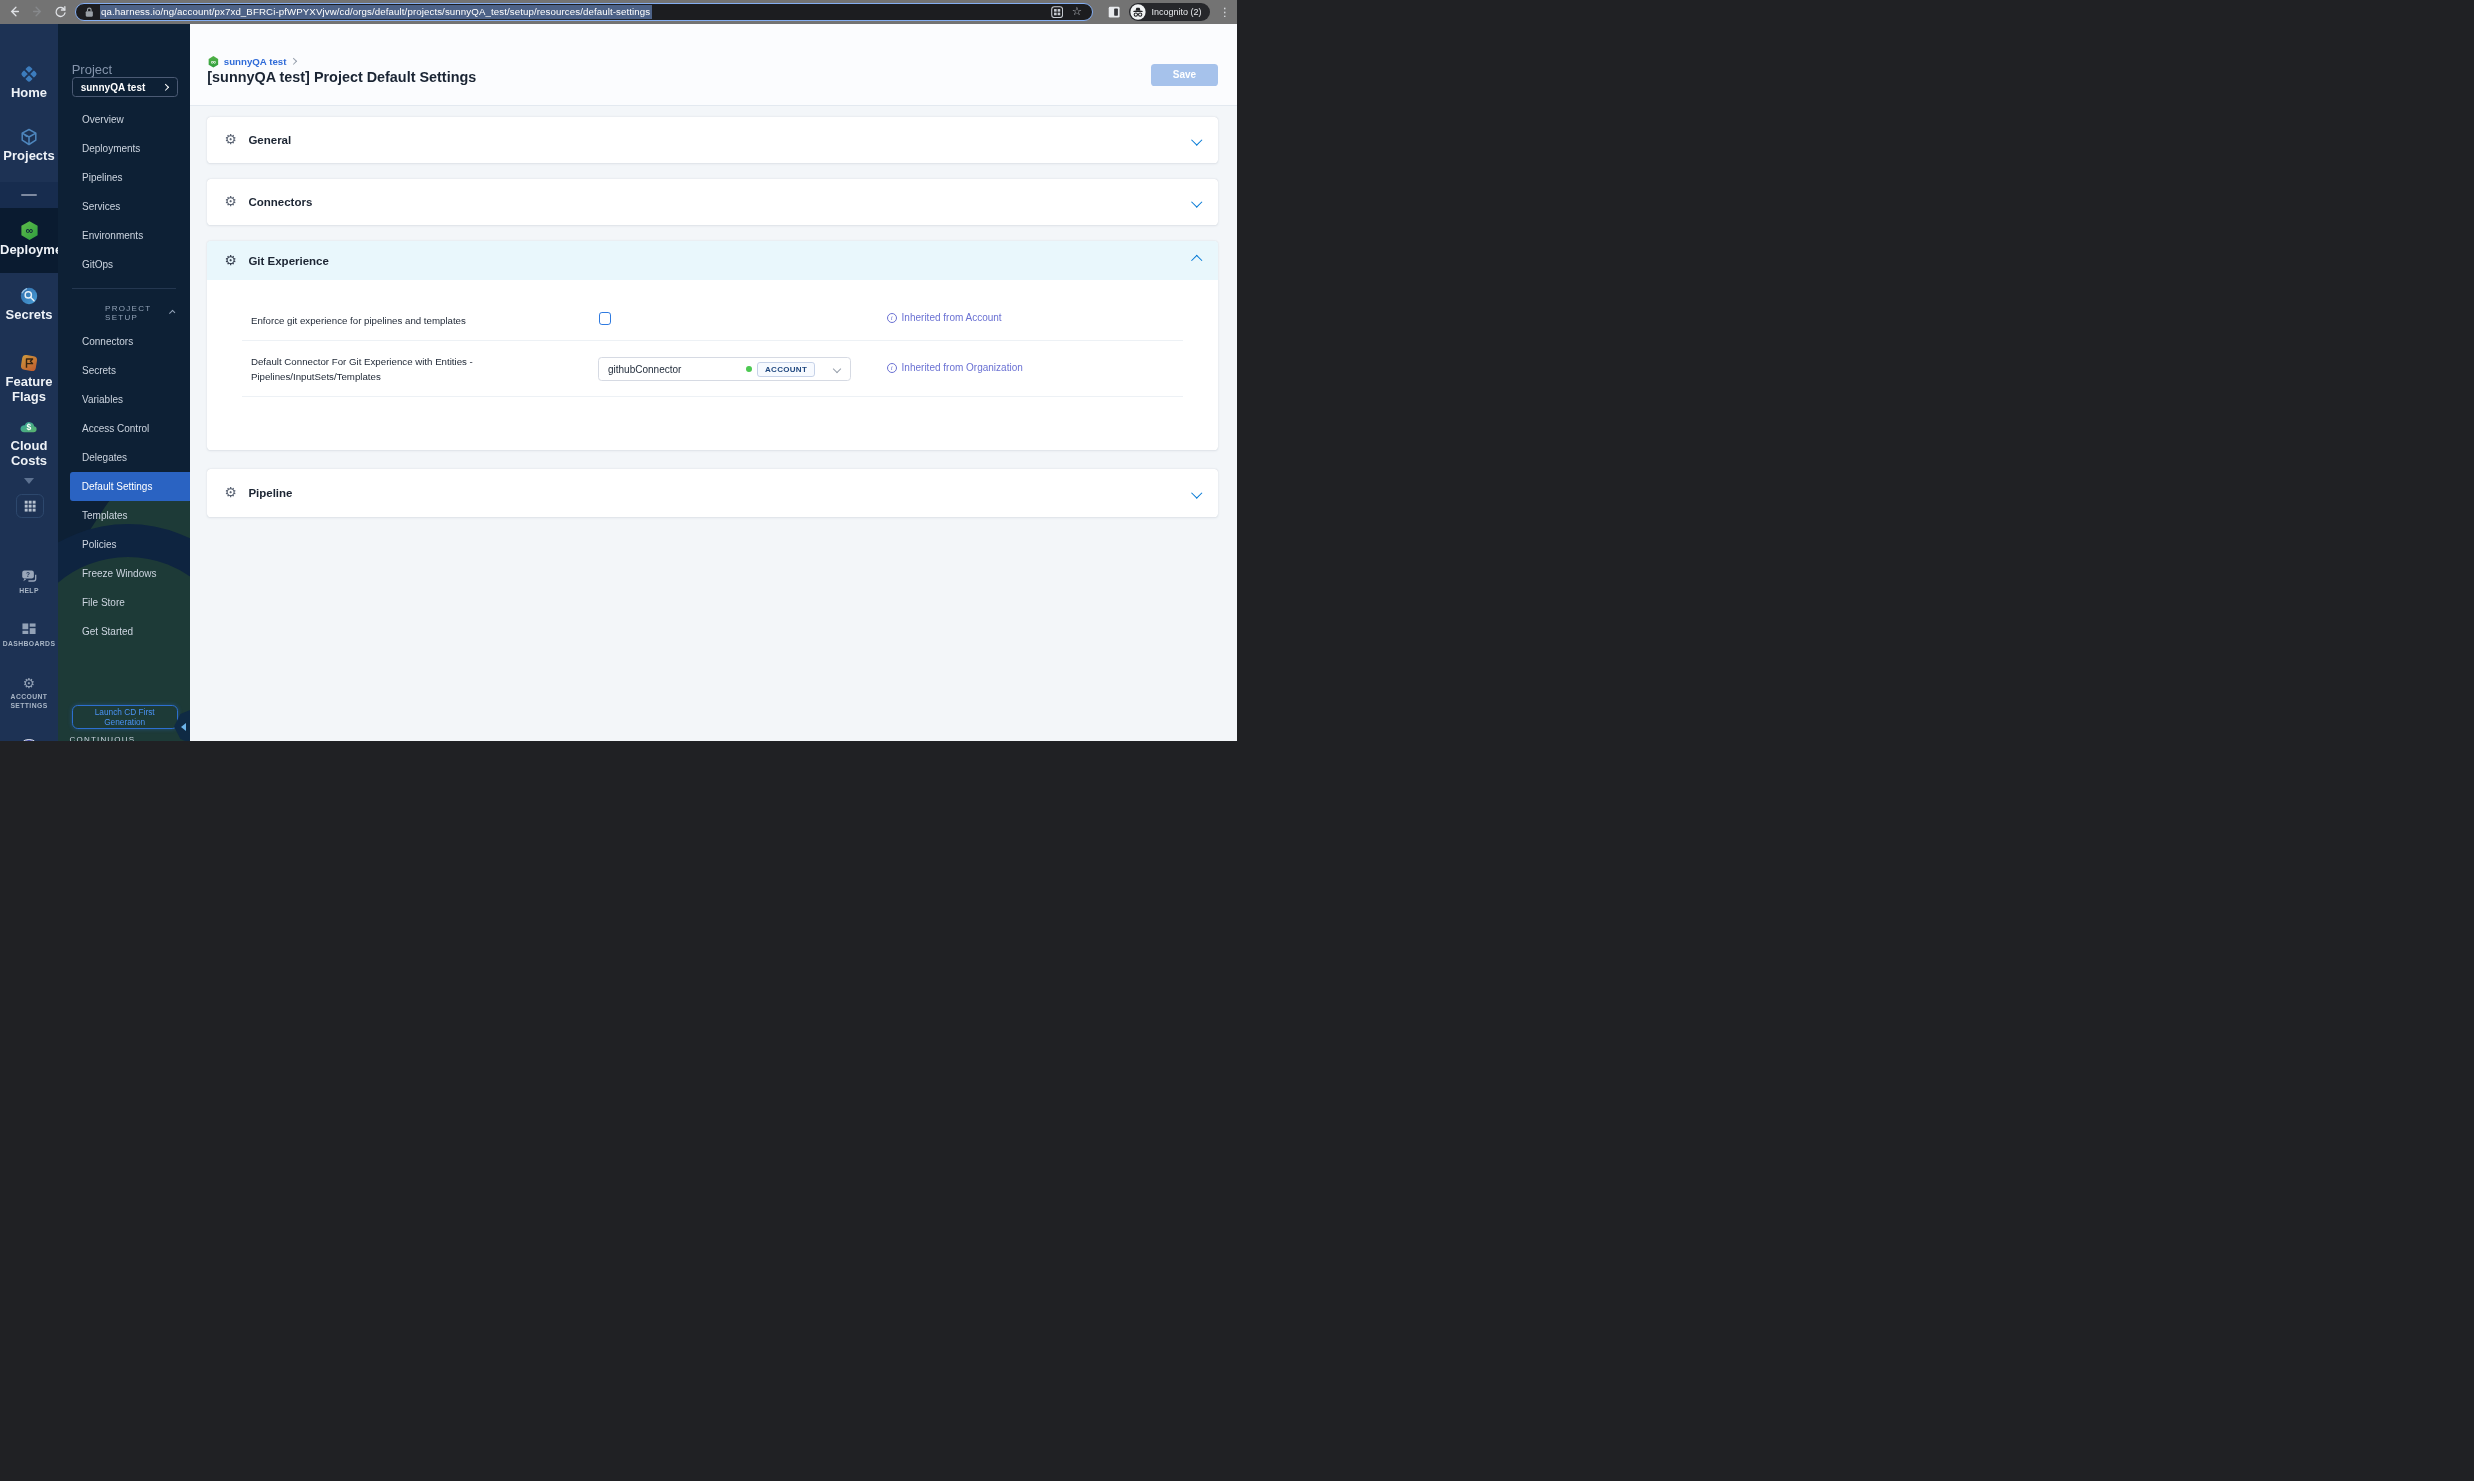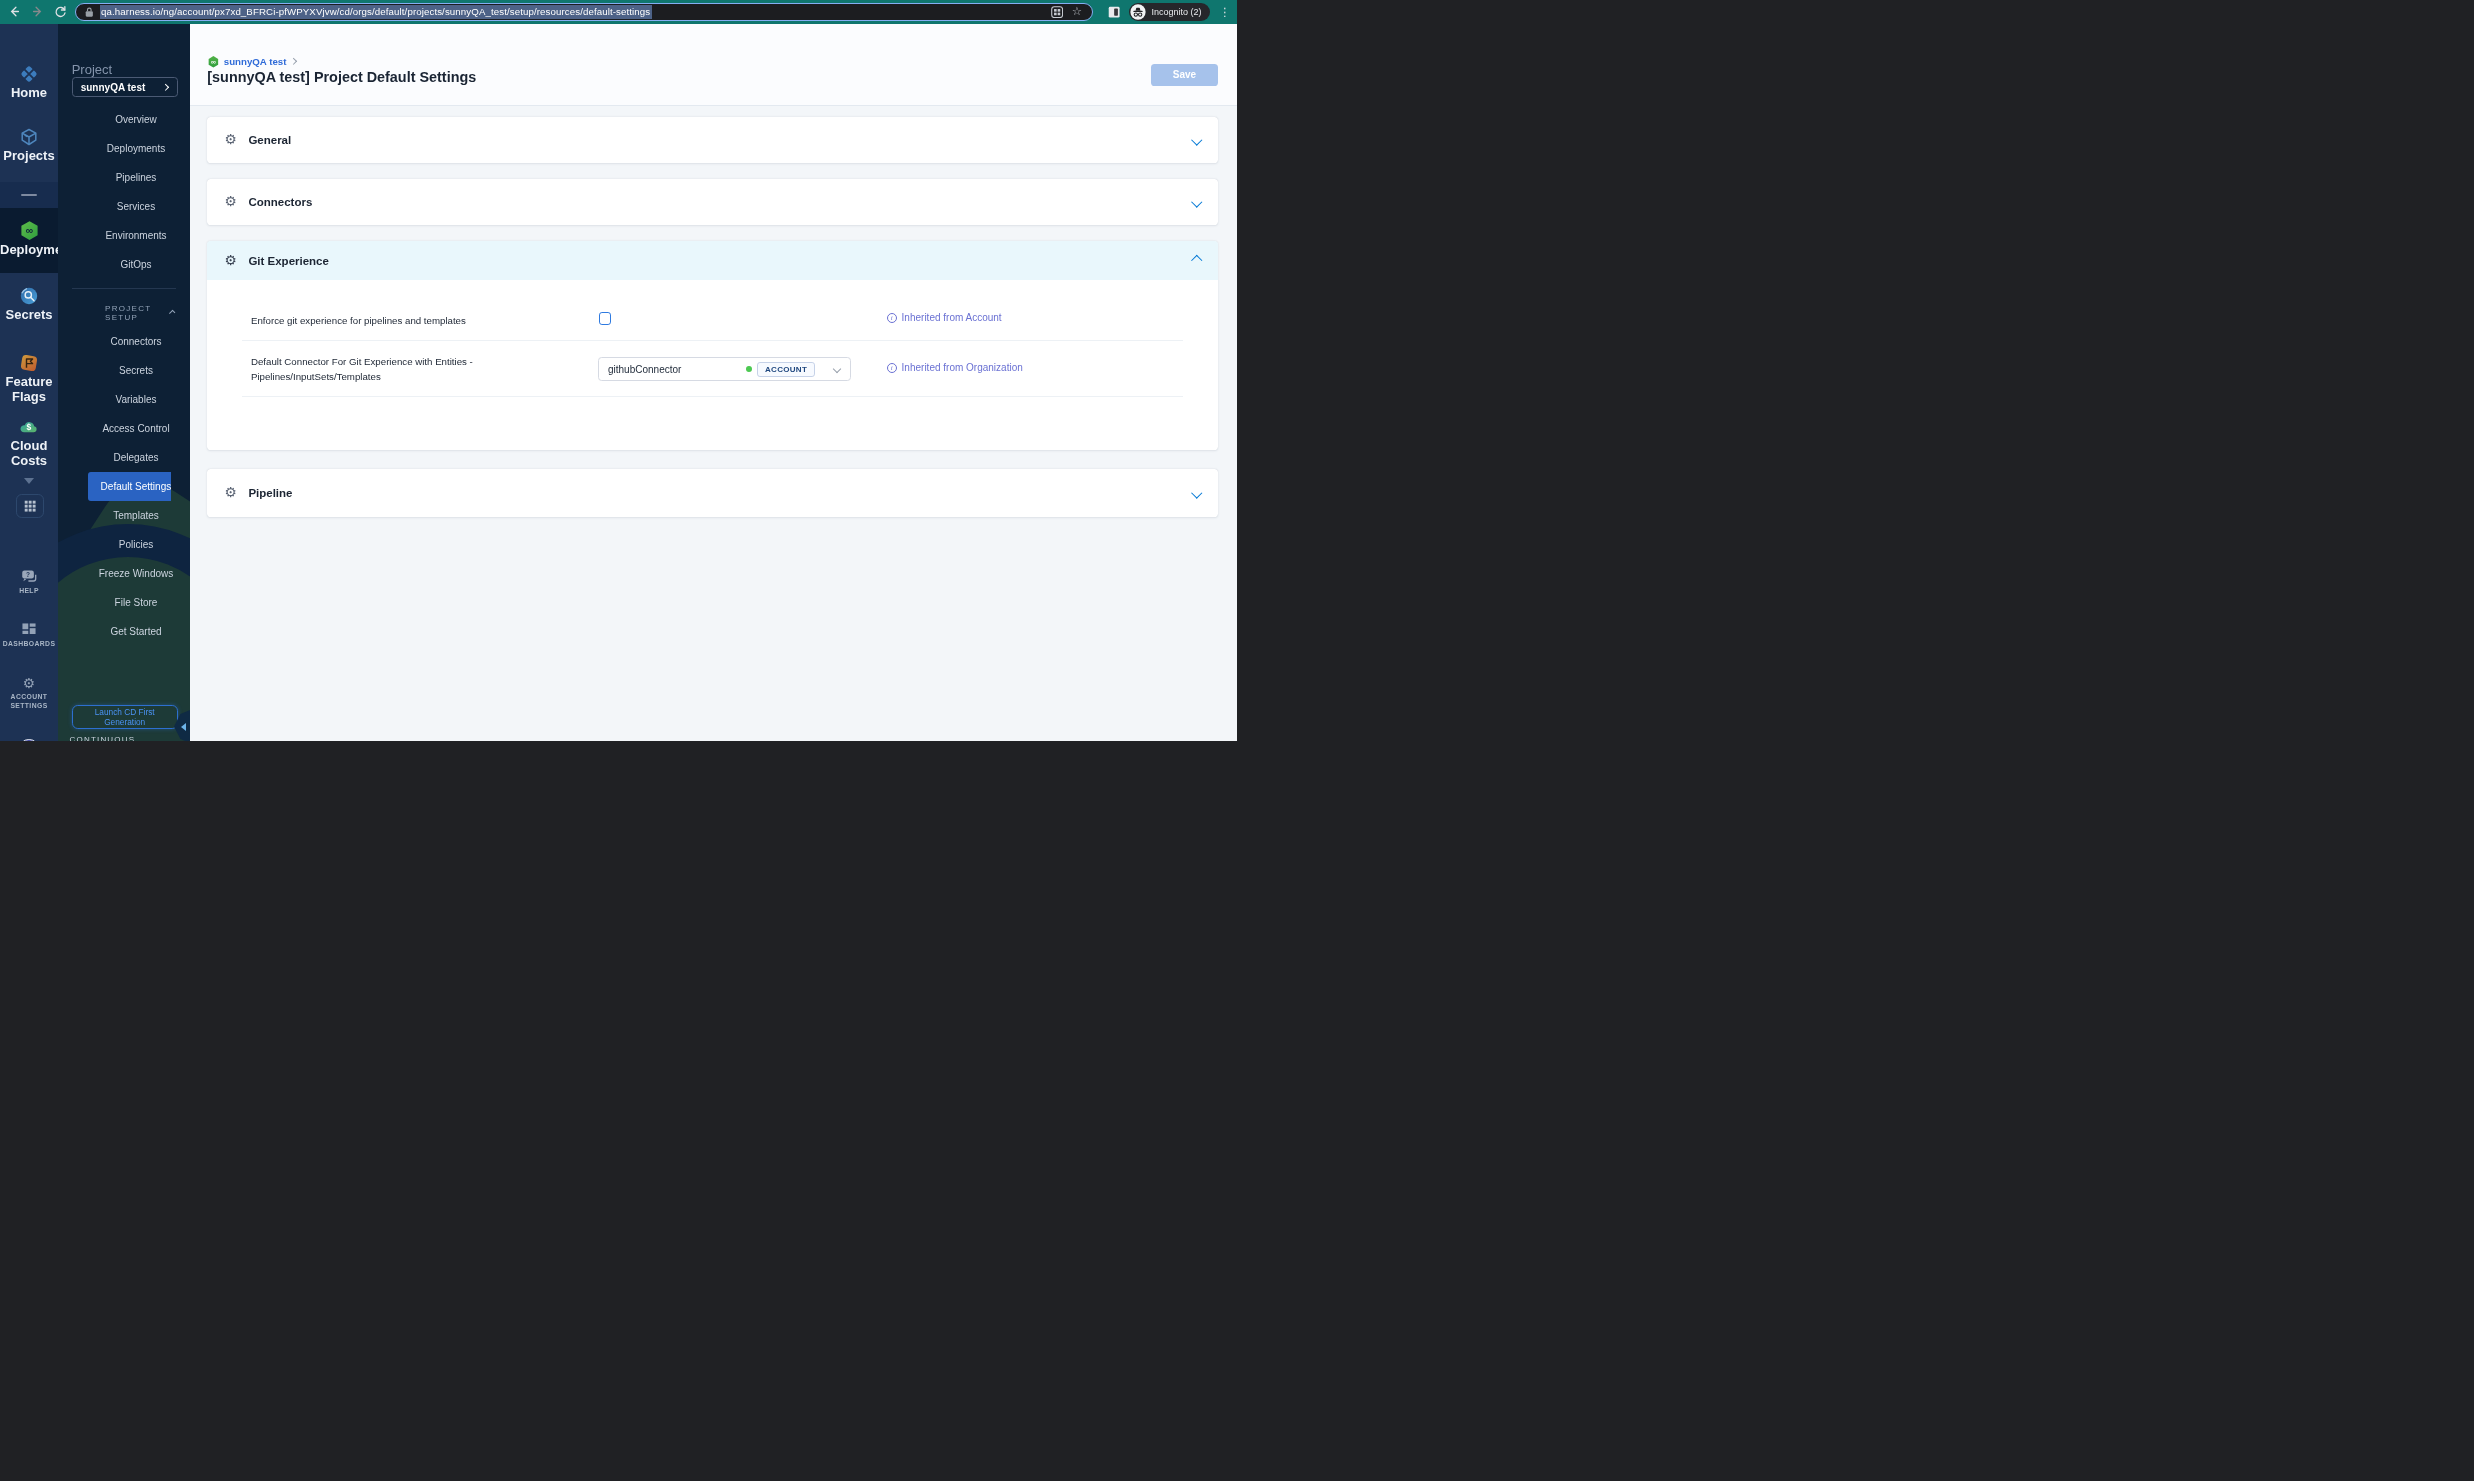--- a/index.html
+++ b/index.html
@@ -1,19 +1,19 @@
 <!DOCTYPE html>
 <html style="font-size:11.5px"><head>
 <meta charset="utf-8">
 <style>
   html,body{margin:0;padding:0;background:#202124;}
   .screen{position:relative;width:1237px;height:741px;overflow:hidden;
     font-family:"Liberation Sans",sans-serif;background:#f3f6f9;}
   
-  .browser{position:absolute;top:0;left:0;right:0;height:24px;background:#0f766e;}
+  .browser{position:absolute;top:0;left:0;right:0;height:24px;background:#737373;}
   .tbtn{position:absolute;top:4.3px;width:15px;height:15px;border:none;background:none;padding:0;cursor:pointer;}
   .urlbar{position:absolute;left:75px;top:2.9px;width:1018px;height:18px;background:#1c1d20;
     border:1.4px solid #84aef2;border-radius:10.8px;box-sizing:border-box;display:flex;align-items:center;}
   .lock{margin-left:8.6px;flex:0 0 auto;}
   .url-text{margin-left:6.5px;font-size:9.7px;color:#fff;background:#4d6287;padding:1.4px 1.4px;
     white-space:nowrap;letter-spacing:0.1px;}
   .pill-icons{margin-left:auto;display:flex;align-items:center;gap:8.6px;margin-right:10px;}
   .star{color:#c7cbd1;font-size:11.5px;line-height:1;}
   .sidepanel{position:absolute;left:1108px;top:5.8px;}
   .incog{position:absolute;left:1129px;top:2.9px;height:18px;background:#26272b;border-radius:10px;
@@ -40,21 +40,21 @@
   
   .projbar{position:relative;width:132px;flex:0 0 132px;background:#0d2035;overflow:hidden;}
   .wm1{position:absolute;bottom:-43px;right:-50px;width:202px;height:288px;background:#1d3a37;
     transform:rotate(33deg);border-radius:50px;}
   .wm2{position:absolute;bottom:-65px;right:-79px;width:216px;height:216px;border:33px solid #0e2440;
     border-radius:50%;}
   .proj-label{position:absolute;top:38px;left:13.7px;font-size:13px;color:#8494ab;}
   .proj-select{position:absolute;top:53px;left:13.7px;width:106px;height:20px;border:0.7px solid #4b5a74;
     border-radius:3.6px;box-sizing:border-box;display:flex;align-items:center;cursor:pointer;}
   .proj-select .name{margin-left:8px;font-size:10px;font-weight:bold;color:#fff;}
-  .pnav{position:absolute;left:0;width:100%;display:flex;flex-direction:column;align-items:center;}
+  .pnav{position:absolute;left:0;width:100%;display:flex;flex-direction:column;}
   .pnav-item{height:29px;display:flex;align-items:center;padding-left:24px;font-size:10px;
     color:#ccd4df;cursor:pointer;box-sizing:border-box;}
   .pnav-item.selected{background:#2a63c2;color:#fff;margin-left:11.5px;padding-left:12.3px;
     border-radius:2.9px 0 0 2.9px;}
   .pdivider{position:absolute;top:264px;left:14.4px;right:14.4px;height:0.7px;background:#243750;}
   .setup-hdr{position:absolute;top:280px;left:24px;right:16px;font-size:8px;letter-spacing:1.3px;
     color:#93a3b8;display:flex;align-items:center;justify-content:space-between;cursor:pointer;padding-left:23px;}
   .launch-btn{position:absolute;top:681px;left:13.7px;width:106px;height:24px;background:transparent;
     border:1.1px solid #2d6fd0;border-radius:5.8px;color:#4b93f4;font-size:8.3px;
     font-family:"Liberation Sans",sans-serif;cursor:pointer;box-shadow:0 0 4.3px rgba(45,111,208,.45);}

